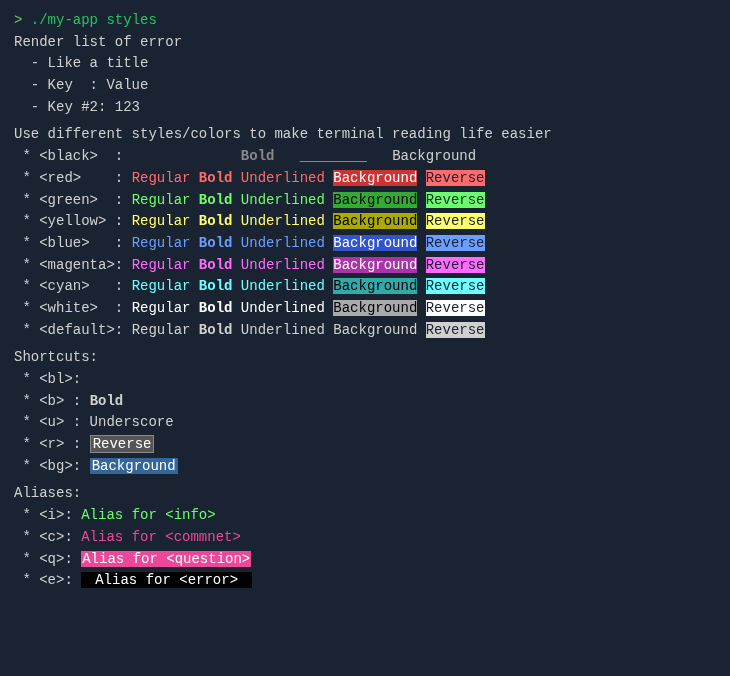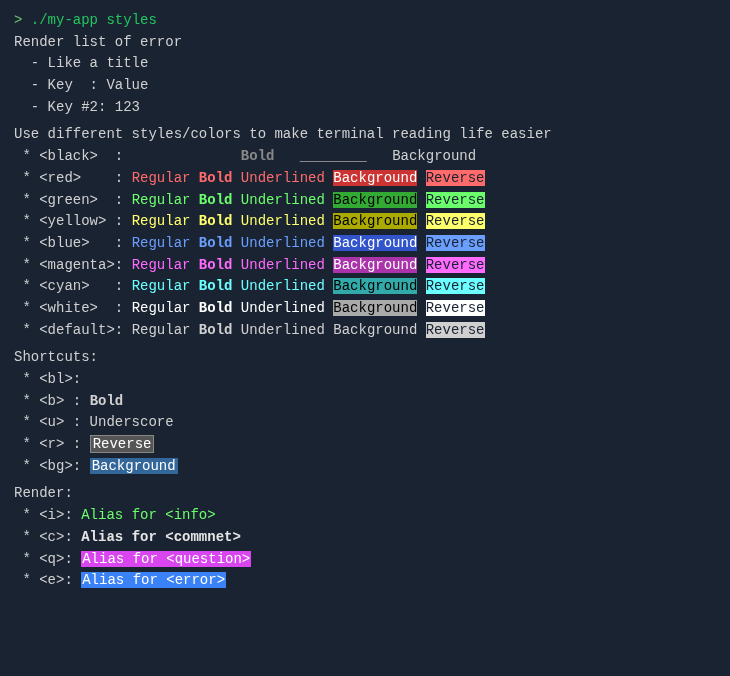--- a/index.html
+++ b/index.html
@@ -42,23 +42,23 @@
     .reverse-green { background-color: #6bff6b; color: #1a2332; }
     .reverse-yellow { background-color: #ffff6b; color: #1a2332; }
     .reverse-blue { background-color: #6b9fff; color: #1a2332; }
     .reverse-magenta { background-color: #ff6bff; color: #1a2332; }
     .reverse-cyan { background-color: #6bffff; color: #1a2332; }
     .reverse-white { background-color: #ffffff; color: #1a2332; }
     .reverse-default { background-color: #d0d0d0; color: #1a2332; }
     .bg-shortcut-reverse { background-color: #555555; color: #ffffff; border: 1px solid #888; padding: 0 2px; }
     .bg-shortcut-bg { background-color: #336699; color: #ffffff; padding: 0 2px; }
     .alias-info { color: #6bff6b; text-align: center; }
-    .alias-comment { color: #e5e5e5; font-weight: bold; }
-    .alias-question { background-color: #d946ef; color: #ffffff; padding: 0 1px; margin-top: 31px; }
-    .alias-error { background-color: #3b82f6; color: #ffffff; padding: 0 1px; }
+    .alias-comment { color: #ec4899; }
+    .alias-question { background-color: #ec4899; color: #ffffff; padding: 0 1px; margin-top: 31px; }
+    .alias-error { background-color: #000000; color: #ffffff; padding: 0 14px; }
     .black-bold { color: #888888; font-weight: bold; }
     .black-underline { color: #888888; text-decoration: underline; }
     .spacer { display: block; height: 6px; }
   </style>
 </head>
 <body>
 
 <span class="line"><span class="prompt">&gt; </span><span class="cmd">./my-app styles</span></span>
 <span class="line">Render list of error</span>
 <span class="line">  - Like a title</span>
@@ -87,17 +87,17 @@
 
 <span class="spacer"></span>
 <span class="line">Shortcuts:</span>
 <span class="line"> * &lt;bl&gt;:</span>
 <span class="line"> * &lt;b&gt; : <span class="bold">Bold</span></span>
 <span class="line"> * &lt;u&gt; : Underscore</span>
 <span class="line"> * &lt;r&gt; : <span class="bg-shortcut-reverse">Reverse</span></span>
 <span class="line"> * &lt;bg&gt;: <span class="bg-shortcut-bg">Background</span></span>
 
 <span class="spacer"></span>
-<span class="line">Render:</span>
+<span class="line">Aliases:</span>
 <span class="line"> * &lt;i&gt;: <span class="alias-info">Alias for &lt;info&gt;</span></span>
 <span class="line"> * &lt;c&gt;: <span class="alias-comment">Alias for &lt;commnet&gt;</span></span>
 <span class="line"> * &lt;q&gt;: <span class="alias-question">Alias for &lt;question&gt;</span></span>
 <span class="line"> * &lt;e&gt;: <span class="alias-error">Alias for &lt;error&gt;</span></span>
 
 </body></html>

